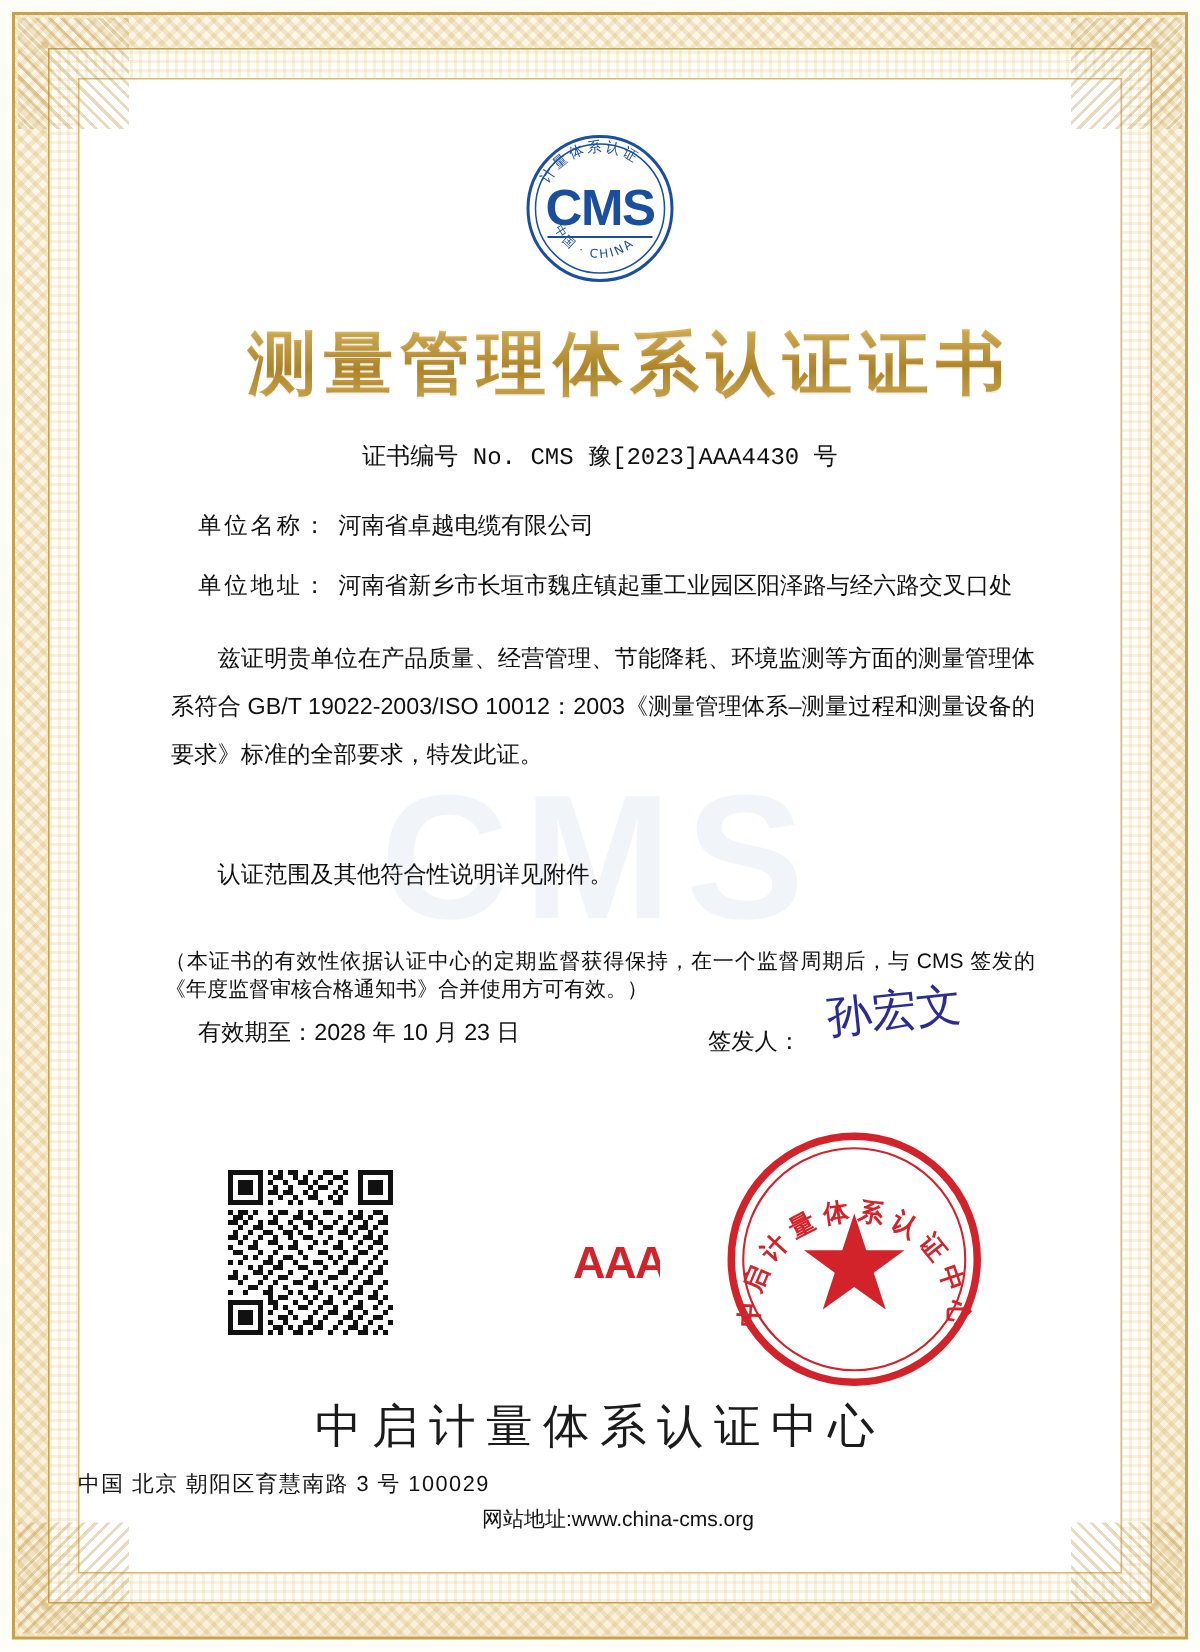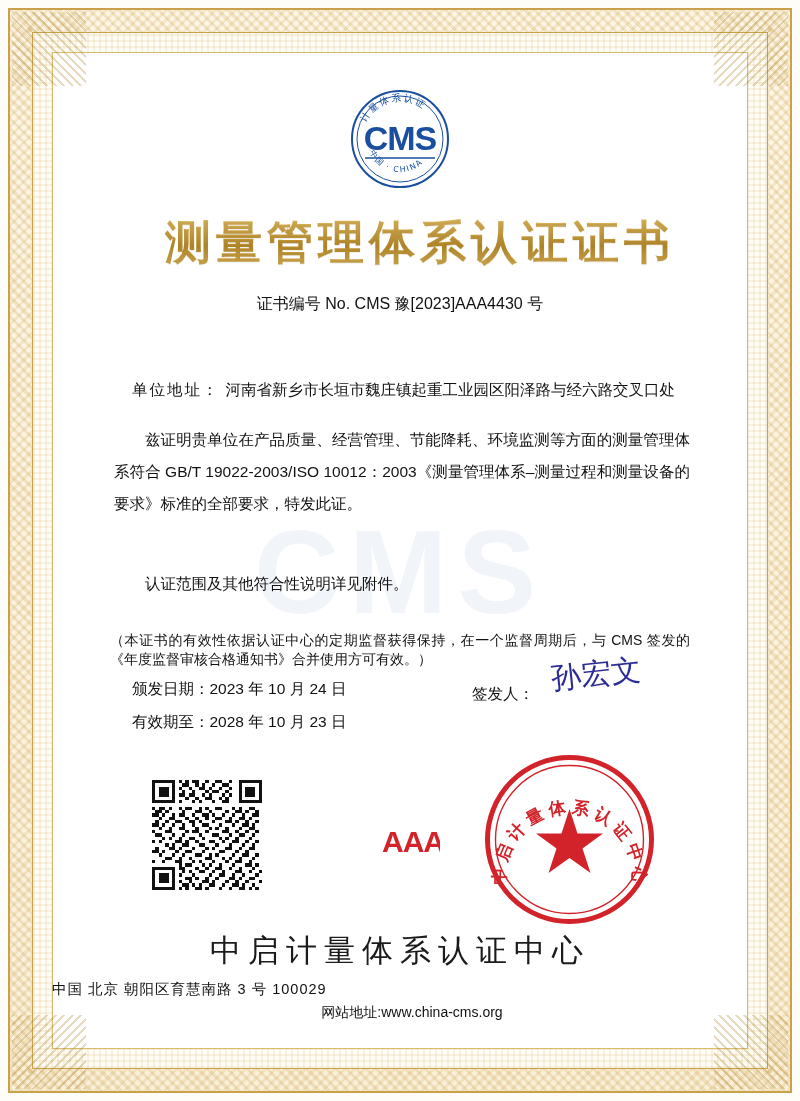--- a/index.html
+++ b/index.html
@@ -95,21 +95,21 @@
     -webkit-background-clip:text;background-clip:text;
     -webkit-text-fill-color:transparent;
     text-shadow:0 1px 0 rgba(0,0,0,.06);
     margin-left:40px;
   }
 
   .cert-no{
     position:absolute;left:0;right:0;top:242px;
     text-align:center;
     font-size:16px;color:#111;
-    font-family:Liberation Sans, sans-serif;
+    font-family:Liberation Mono, monospace;
   }
 
   
   .field{
     position:absolute;font-size:15.5px;color:#111;
     white-space:nowrap;
   }
   .field .lbl{letter-spacing:2px;}
   .field .val{margin-left:6px;}
   .f-name{left:80px;top:288px;}
@@ -212,41 +212,41 @@
           <text x="65" y="66" text-anchor="middle" font-size="34" font-weight="bold" fill="#1a4fa0" font-family="Liberation Sans, sans-serif" letter-spacing="-1">CMS</text>
           <line x1="30" y1="74" x2="100" y2="74" stroke="#1a4fa0" stroke-width="1.4"></line>
         </svg>
       </div>
     </div>
 
     <div class="title">测量管理体系认证证书</div>
 
     <div class="cert-no">证书编号 No. CMS 豫[2023]AAA4430 号</div>
 
+    <div class="field f-name">
+      <span class="lbl">单位名称：</span><span class="val">河南省卓越电缆有限公司</span>
+    </div>
 
     <div class="field f-addr">
       <span class="lbl">单位地址：</span><span class="val">河南省新乡市长垣市魏庄镇起重工业园区阳泽路与经六路交叉口处</span>
     </div>
 
     <div class="body-text">
       <p class="indent">兹证明贵单位在产品质量、经营管理、节能降耗、环境监测等方面的测量管理体系符合 GB/T  19022-2003/ISO  10012：2003《测量管理体系–测量过程和测量设备的要求》标准的全部要求，特发此证。</p>
     </div>
 
     <div class="para2">
       <p class="indent">认证范围及其他符合性说明详见附件。</p>
     </div>
 
     <div class="para3">
       <p>（本证书的有效性依据认证中心的定期监督获得保持，在一个监督周期后，与 CMS 签发的《年度监督审核合格通知书》合并使用方可有效。）</p>
     </div>
 
     <div class="dates">
-      <div>
-        <span>颁发日期：</span><span>2023 年 10 月 24 日</span>
-      </div>
       <div>
         <span>有效期至：</span><span>2028 年 10 月 23 日</span>
       </div>
     </div>
 
     <div class="signer">签发人：</div>
     <div class="sign-mark">孙宏文</div>
 
     <div class="qr">
       <svg width="110" height="110" viewBox="0 0 33 33" shape-rendering="crispEdges">

